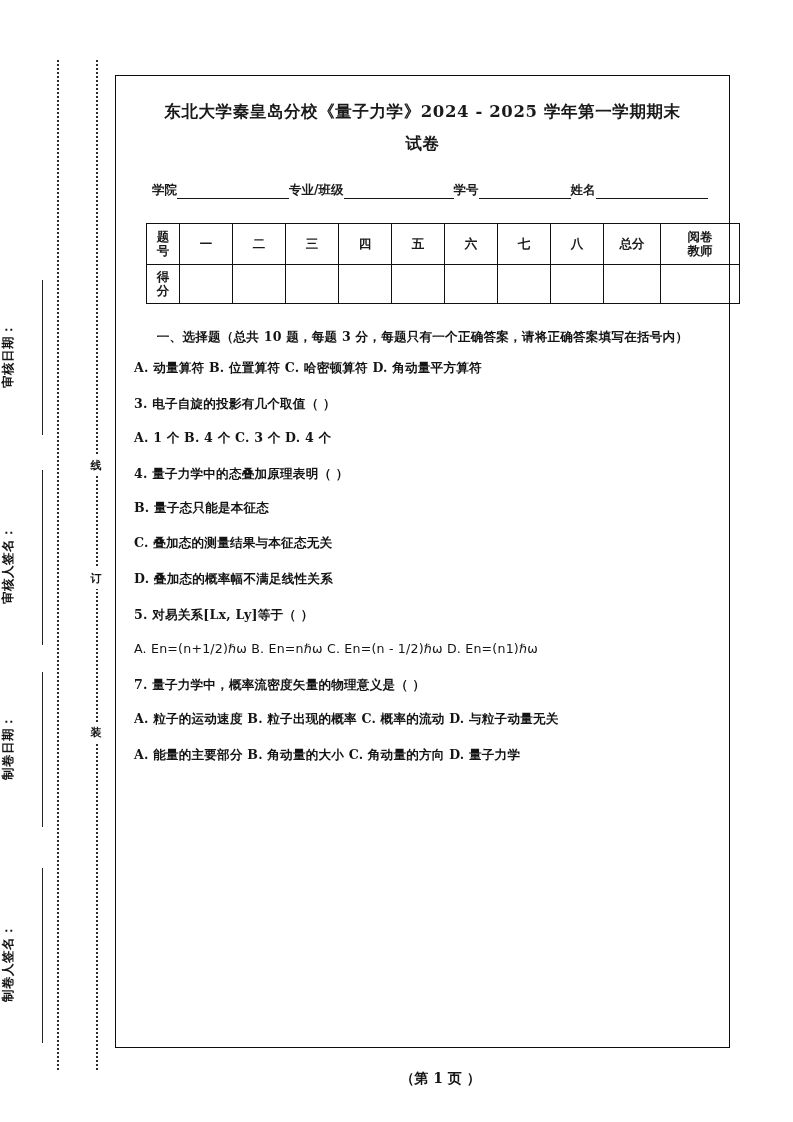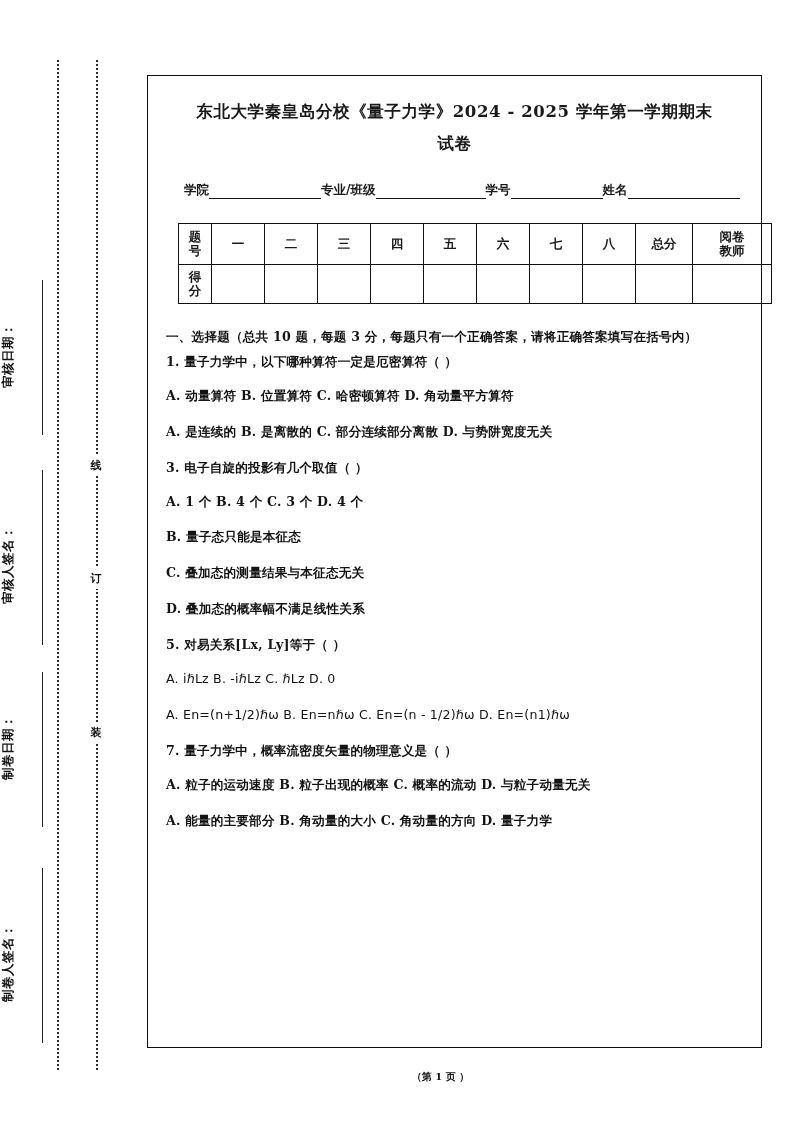--- a/index.html
+++ b/index.html
@@ -60,21 +60,21 @@
     color: #141414;
     padding: 3px 0;
     text-align: center;
     width: 14px;
     transform-origin: center;
   }
 
   
   .content-frame {
     position: absolute;
-    left: 147px;
+    left: 115px;
     top: 75px;
     width: 615px;
     height: 973px;
     border: 1.6px solid #0d0d0d;
     box-sizing: border-box;
     padding: 14px 16px 0 16px;
   }
 
   .paper-title {
     text-align: center;
@@ -138,33 +138,33 @@
     font-weight: bold;
     color: #141414;
   }
   .q-line {
     line-height: 1.58;
     margin-bottom: 14px;
     letter-spacing: 0.2px;
   }
   .q-line.stem { margin-bottom: 14px; }
   .q-line.opts { margin-bottom: 16px; }
-  .q-line.intro { margin-bottom: 4px; line-height: 1.72; }
+  .q-line.intro { margin-bottom: 10px; line-height: 1.72; text-align: center; }
   .mono-frag {
     font-family: "DejaVu Sans", "Liberation Sans", sans-serif;
     font-weight: normal;
     font-size: 12.6px;
   }
   .page-footer {
     position: absolute;
     left: 133px;
     top: 1070px;
     width: 615px;
     text-align: center;
-    font-size: 10px;
+    font-size: 14px;
     font-weight: bold;
     font-family: "DejaVu Serif", "Liberation Serif", serif;
     color: #141414;
   }
 </style>
 </head>
 <body>
 
 <div class="left-margin">
   <div class="dotted-v outer"></div>
@@ -256,34 +256,32 @@
         <td class="col-total"></td>
         <td class="col-marker"></td>
       </tr>
     </tbody>
   </table>
 
   <div class="questions">
 
     <div class="q-line intro">一、选择题（总共 10 题，每题 3 分，每题只有一个正确答案，请将正确答案填写在括号内）</div>
 
-    <div class="q-line stem">1. 量子力学中，以下哪种算符一定是厄密算符（   ）</div>
     <div class="q-line opts">A. 动量算符  B. 位置算符  C. 哈密顿算符  D. 角动量平方算符</div>
 
-    <div class="q-line opts">A. 是连续的  B. 是离散的  C. 部分连续部分离散  D. 与势阱宽度无关</div>
 
     <div class="q-line stem">3. 电子自旋的投影有几个取值（   ）</div>
     <div class="q-line opts">A. 1 个  B. 4 个  C. 3 个  D. 4 个</div>
 
+    <div class="q-line stem">4. 量子力学中的态叠加原理表明（   ）</div>
     <div class="q-line opts">B. 量子态只能是本征态</div>
     <div class="q-line opts">C. 叠加态的测量结果与本征态无关</div>
     <div class="q-line opts">D. 叠加态的概率幅不满足线性关系</div>
 
     <div class="q-line stem">5. 对易关系[Lx, Ly]等于（   ）</div>
-    <div class="q-line opts mono-frag">A. iℏLz   B. -iℏLz   C. ℏLz   D. 0</div>
 
     <div class="q-line opts mono-frag">A. En=(n+1/2)ℏω   B. En=nℏω   C. En=(n - 1/2)ℏω   D. En=(n1)ℏω</div>
 
     <div class="q-line stem">7. 量子力学中，概率流密度矢量的物理意义是（   ）</div>
     <div class="q-line opts">A. 粒子的运动速度  B. 粒子出现的概率  C. 概率的流动  D. 与粒子动量无关</div>
 
     <div class="q-line opts">A. 能量的主要部分  B. 角动量的大小  C. 角动量的方向  D. 量子力学</div>
 
 
   </div>

